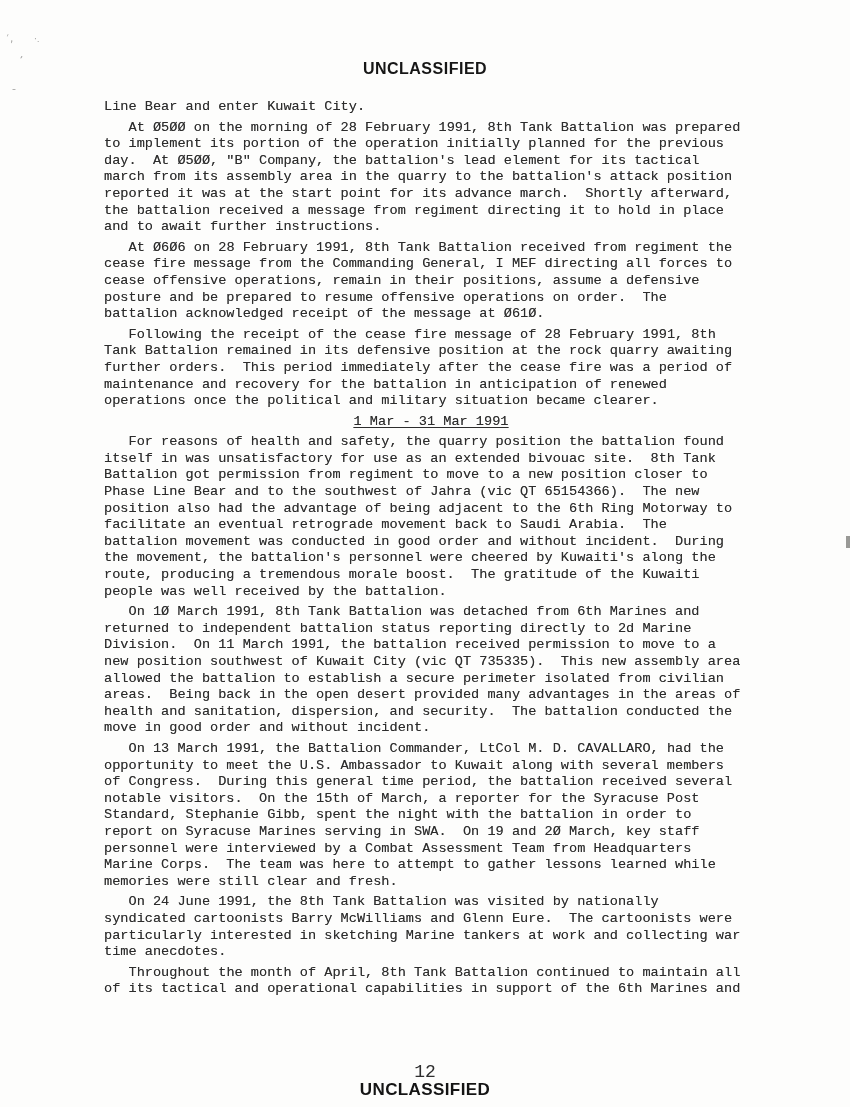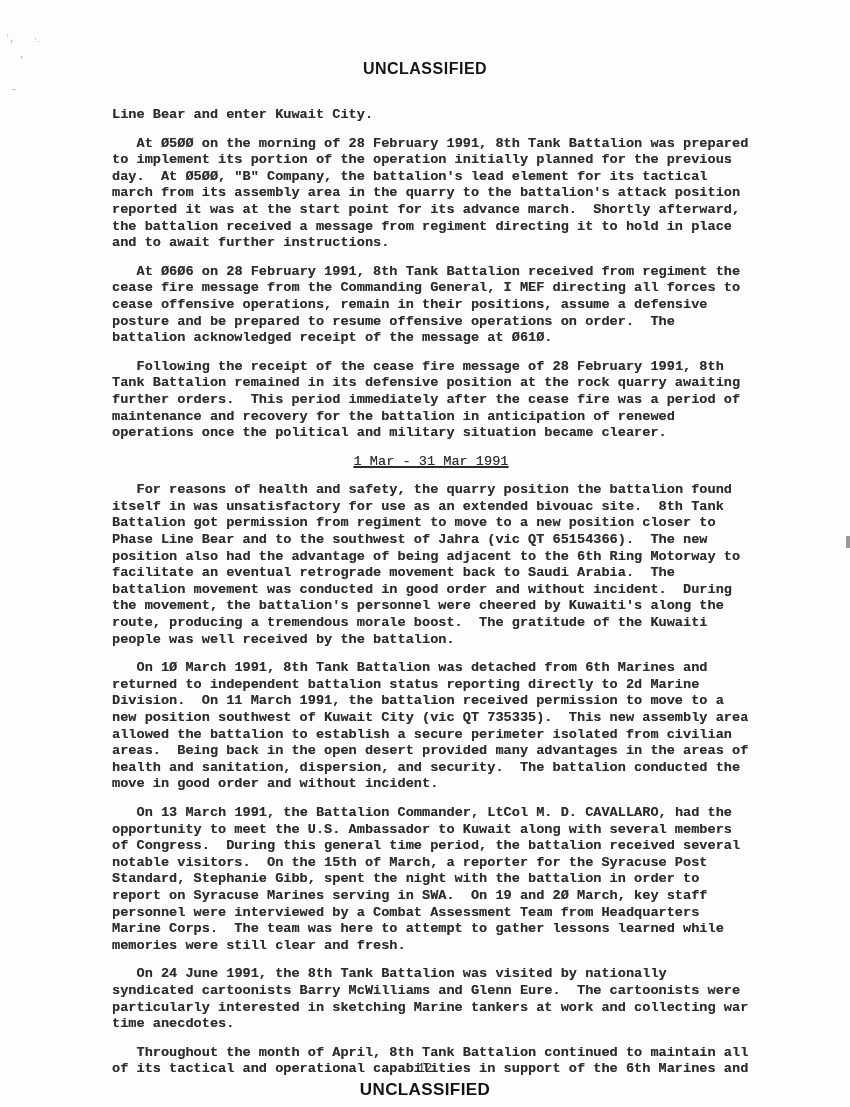--- a/index.html
+++ b/index.html
@@ -25,33 +25,33 @@
     position: absolute;
     top: 95px;
     left: 100px;
     width: 662px;
     font-family: "Liberation Mono", "DejaVu Sans Mono", monospace;
     font-size: 13.6px;
     line-height: 16.6px;
     color: #2d2d2d;
     text-shadow: 0 0 0.5px rgba(45,45,45,0.55);
   }
-  .para { white-space: pre-wrap; margin: 12px; font-weight: bold; }
-  .section-heading { text-align: center; margin: 0; text-decoration: underline; }
+  .para { white-space: pre-wrap; margin: 4px; }
+  .section-heading { text-align: center; margin: 0; }
   .section-heading .heading-text {
     text-decoration: underline;
     text-underline-offset: 2px;
     white-space: pre;
   }
   .page-number {
     position: absolute;
     top: 1062px; left: 0; width: 100%;
     text-align: center;
     font-family: "Liberation Mono", "DejaVu Sans Mono", monospace;
-    font-size: 12px;
+    font-size: 18px;
     color: #2d2d2d;
   }
   .classification-footer {
     position: absolute;
     top: 1080px; left: 0; width: 100%;
     text-align: center;
     font-family: "Liberation Sans", sans-serif;
     font-weight: bold;
     font-size: 17px;
     letter-spacing: 0.4px;

